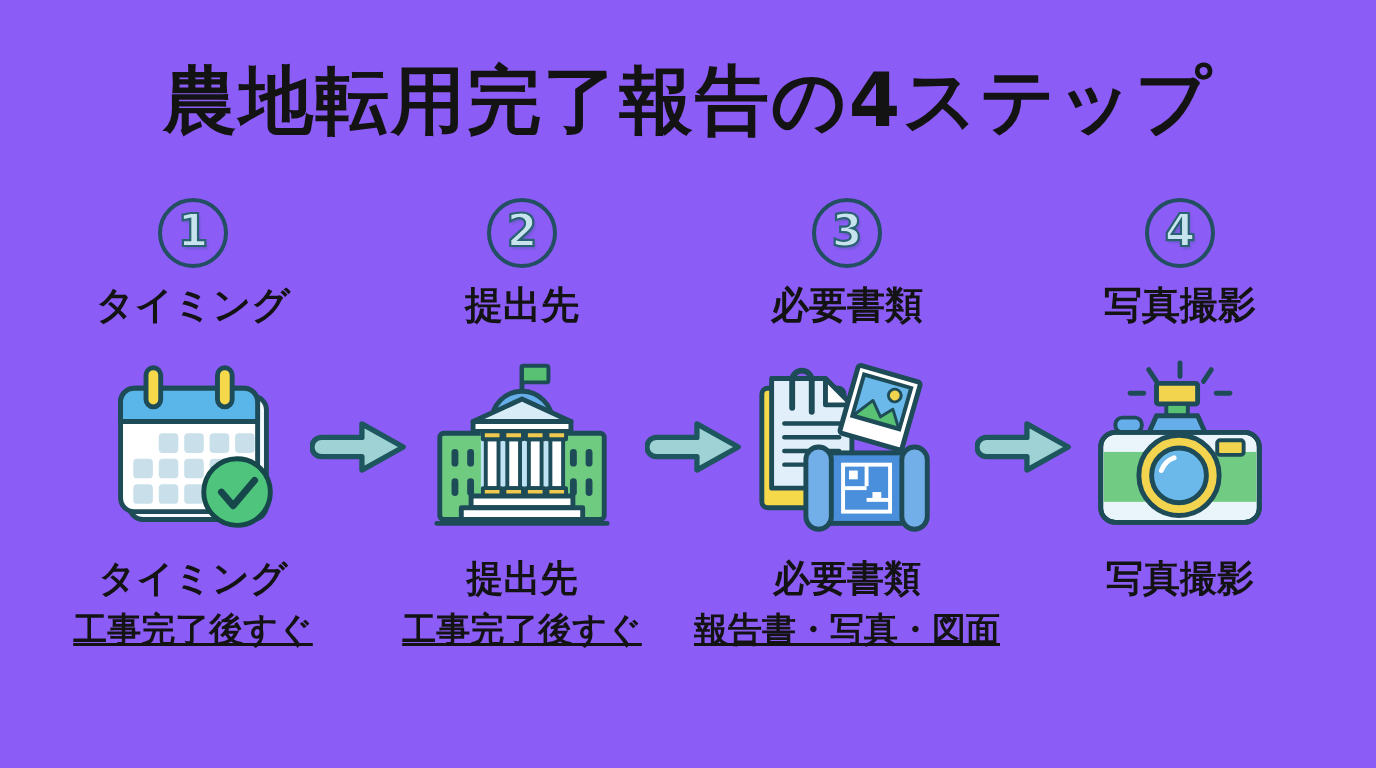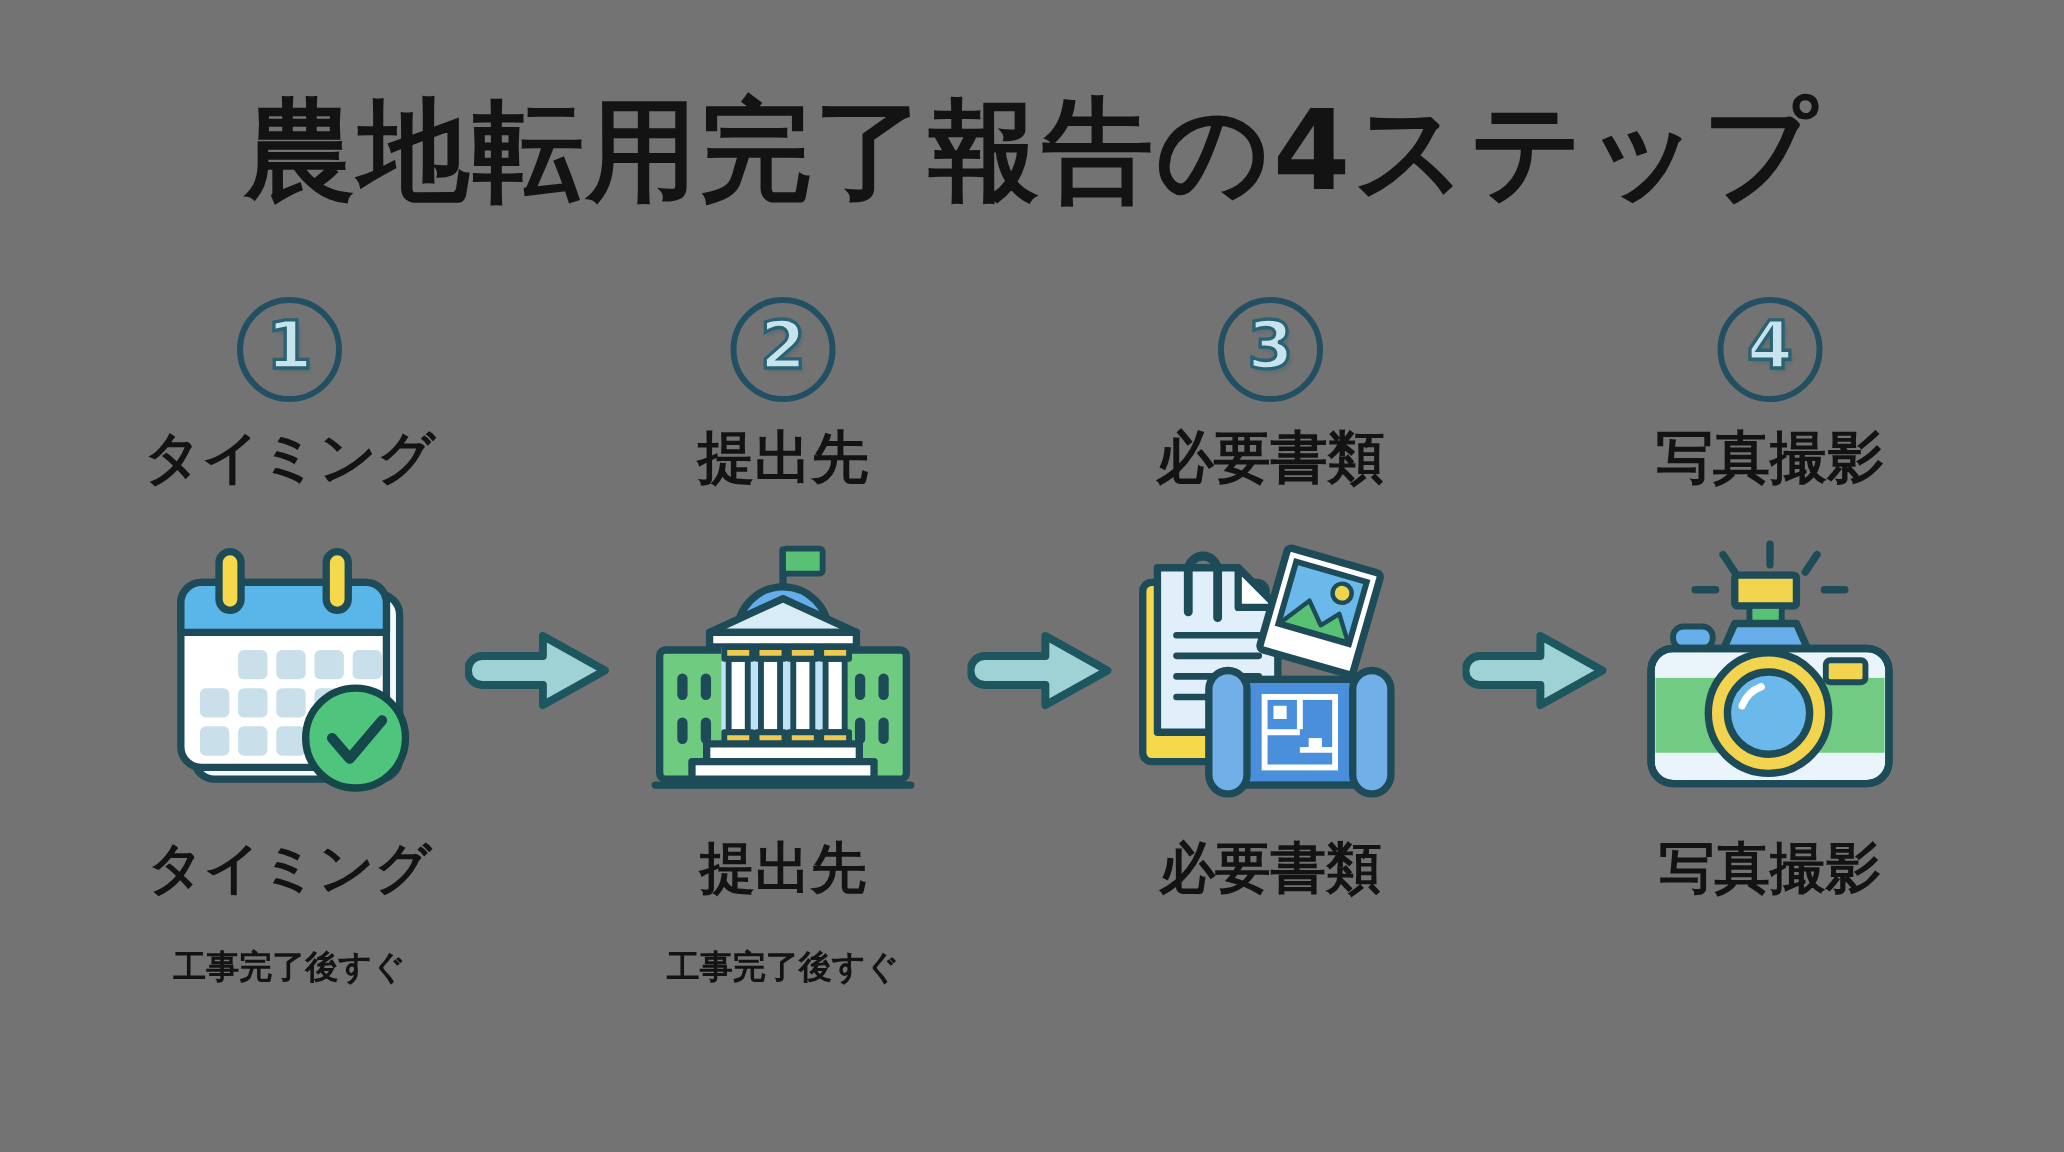--- a/index.html
+++ b/index.html
@@ -5,21 +5,21 @@
   * { margin:0; padding:0; box-sizing:border-box; }
   html,body { width:1376px; height:768px; }
   body {
     font-family:"DejaVu Sans","Liberation Sans",sans-serif;
     background:#e9f2f7;
     overflow:hidden;
   }
   .page {
     position:relative;
     width:1376px; height:768px;
-    background:#737373;
+    background:#8b5cf6;
   }
   .title {
     position:absolute;
     top:52px; left:0; width:1376px;
     text-align:center;
     font-size:74px;
     font-weight:900;
     color:#131313;
     letter-spacing:2px;
     white-space:nowrap;
@@ -67,26 +67,27 @@
   }
   .detail-title {
     margin-top:14px;
     font-size:37px;
     font-weight:800;
     color:#131313;
     line-height:46px;
     white-space:nowrap;
   }
   .detail-desc {
-    margin-top:26px;
-    font-size:22px;
+    margin-top:9px;
+    font-size:34px;
     font-weight:700;
     color:#131313;
     line-height:36px;
     white-space:nowrap;
+    text-decoration:underline;
   }
   .arrow {
     position:absolute;
     top:412px;
     width:100px; height:70px;
   }
   .arrow-1 { left:310px; }
   .arrow-2 { left:645px; }
   .arrow-3 { left:975px; }
   svg { display:block; }
@@ -230,20 +231,21 @@
             <line x1="120" y1="112" x2="120" y2="134"></line>
             <line x1="96" y1="136" x2="120" y2="136"></line>
             <line x1="120" y1="148" x2="144" y2="148"></line>
           </g>
           <rect x="102" y="118" width="9" height="9" fill="#ffffff"></rect>
           <rect x="126" y="140" width="9" height="9" fill="#ffffff"></rect>
         </g>
       </svg>
     </div>
     <div class="detail-title">必要書類</div>
+    <div class="detail-desc">報告書・写真・図面</div>
   </div>
 
   <div class="arrow arrow-3">
     <svg viewBox="0 0 104 72" width="100" height="70">
       <path d="M54 26 V12 L97 36 L54 60 V46 H12 a10 10 0 0 1 0 -20 z" fill="#9ed2d4" stroke="#1d565e" stroke-width="5.5" stroke-linejoin="round"></path>
     </svg>
   </div>
 
   <div class="step step-4">
     <div class="num-circle">

